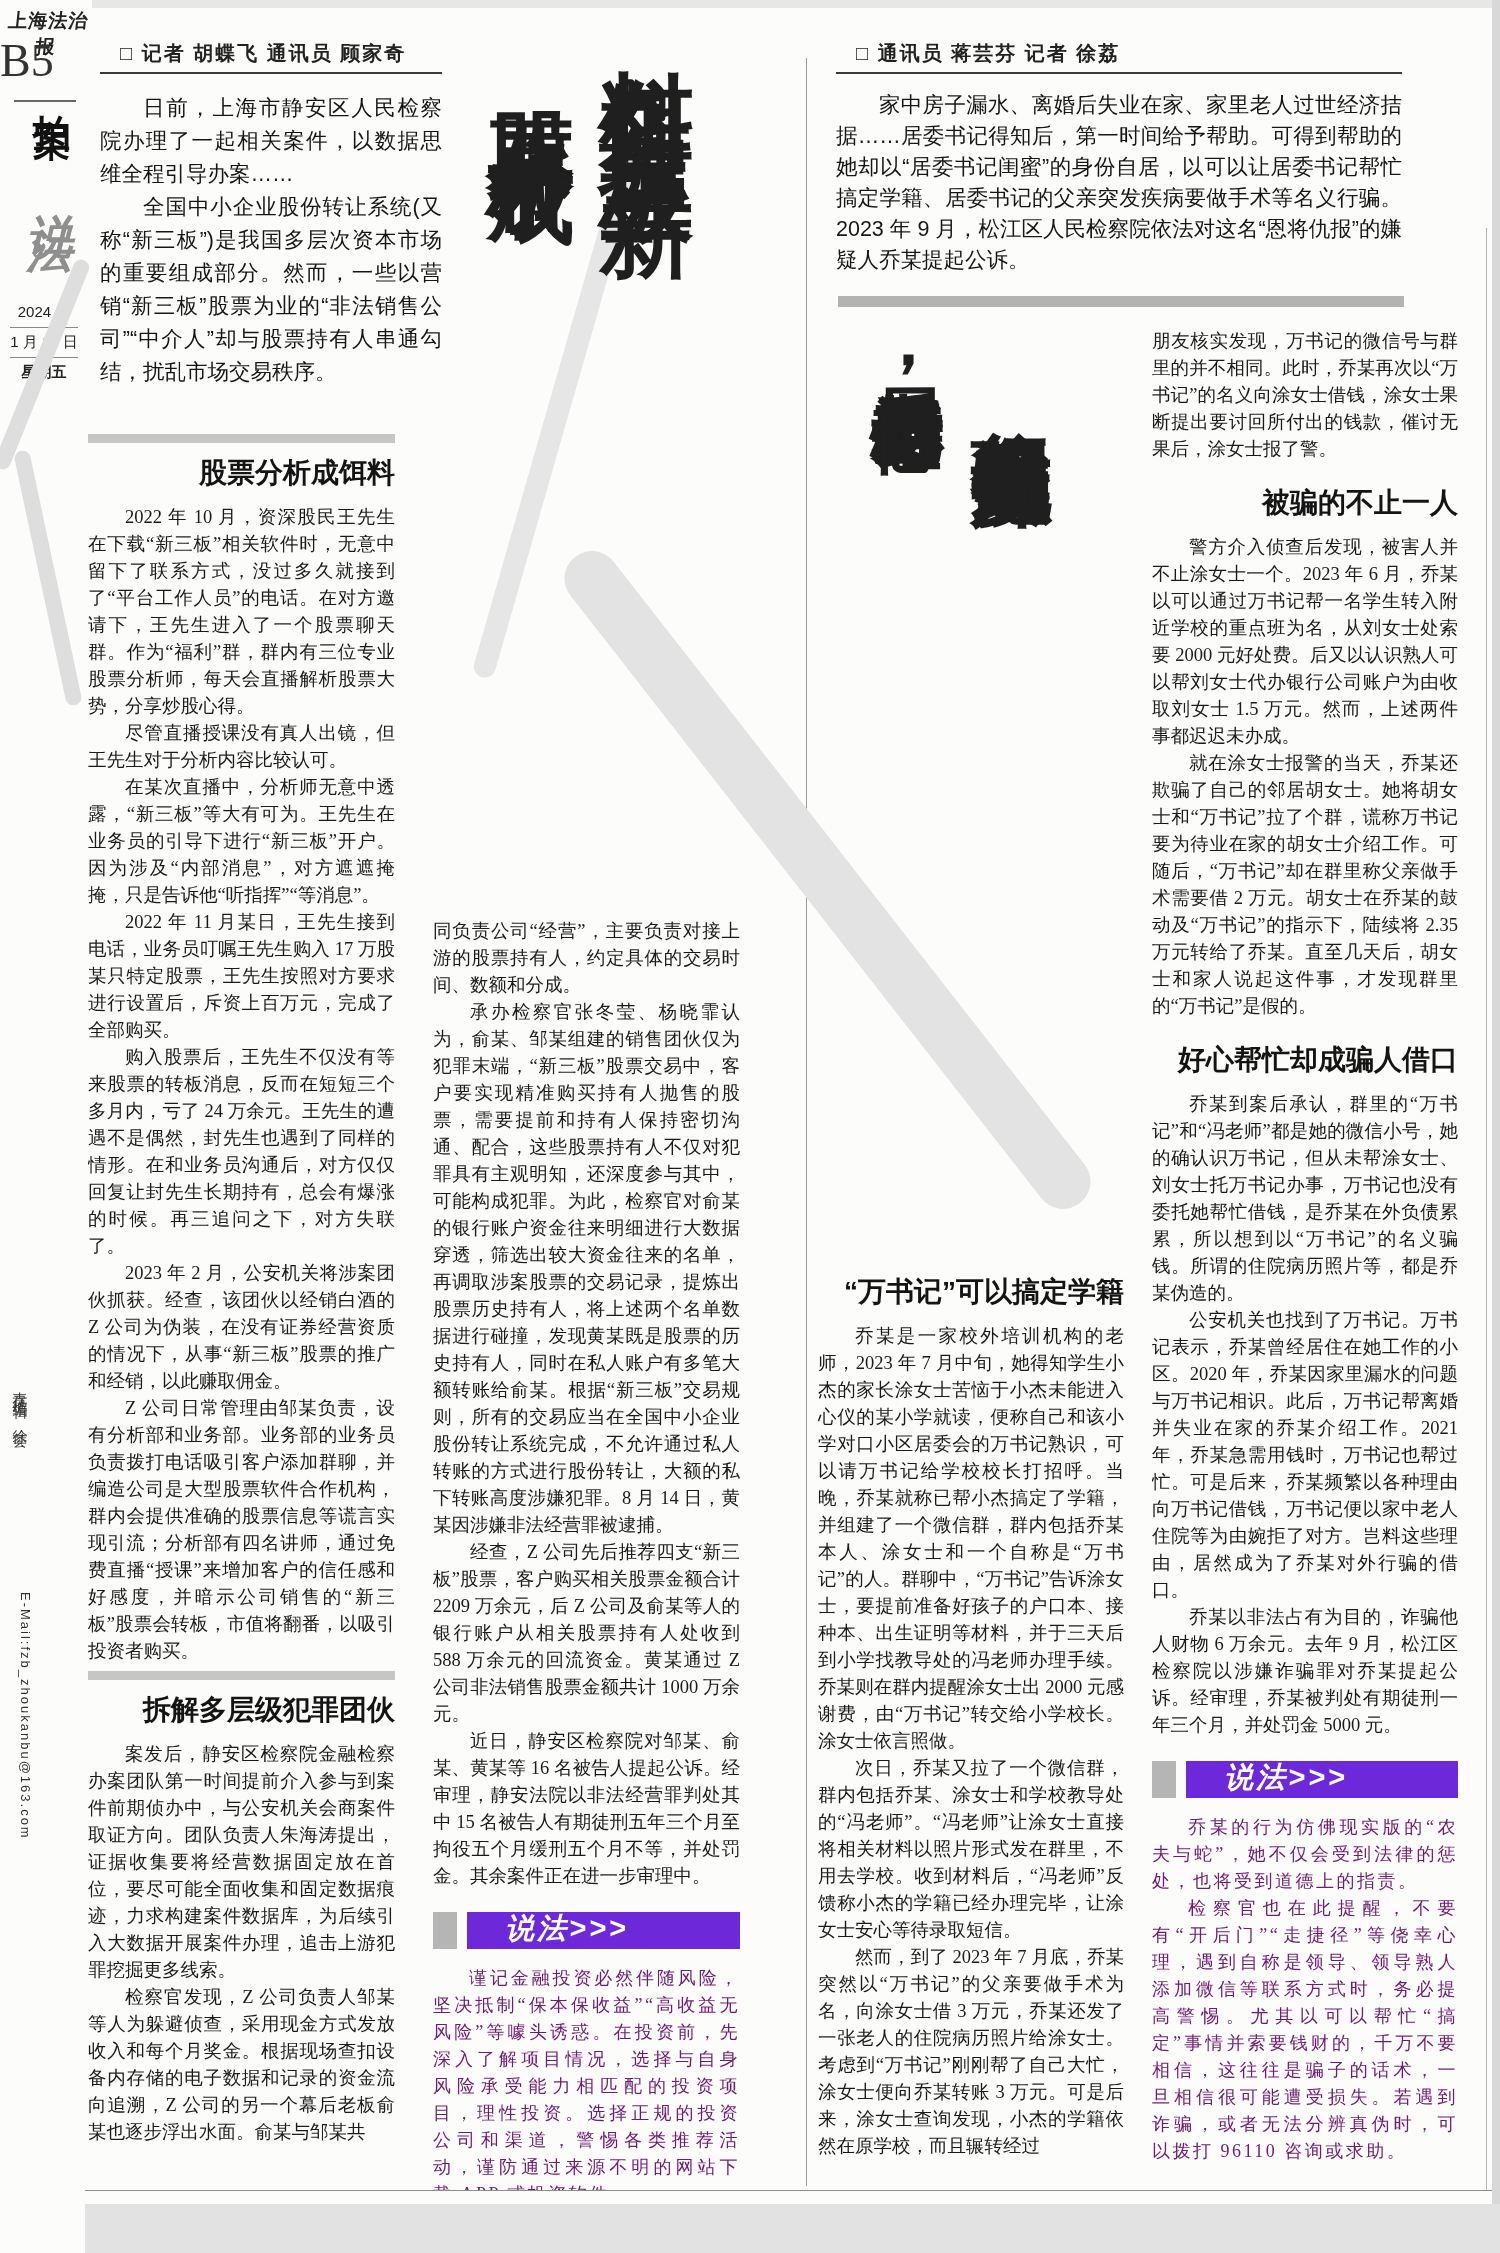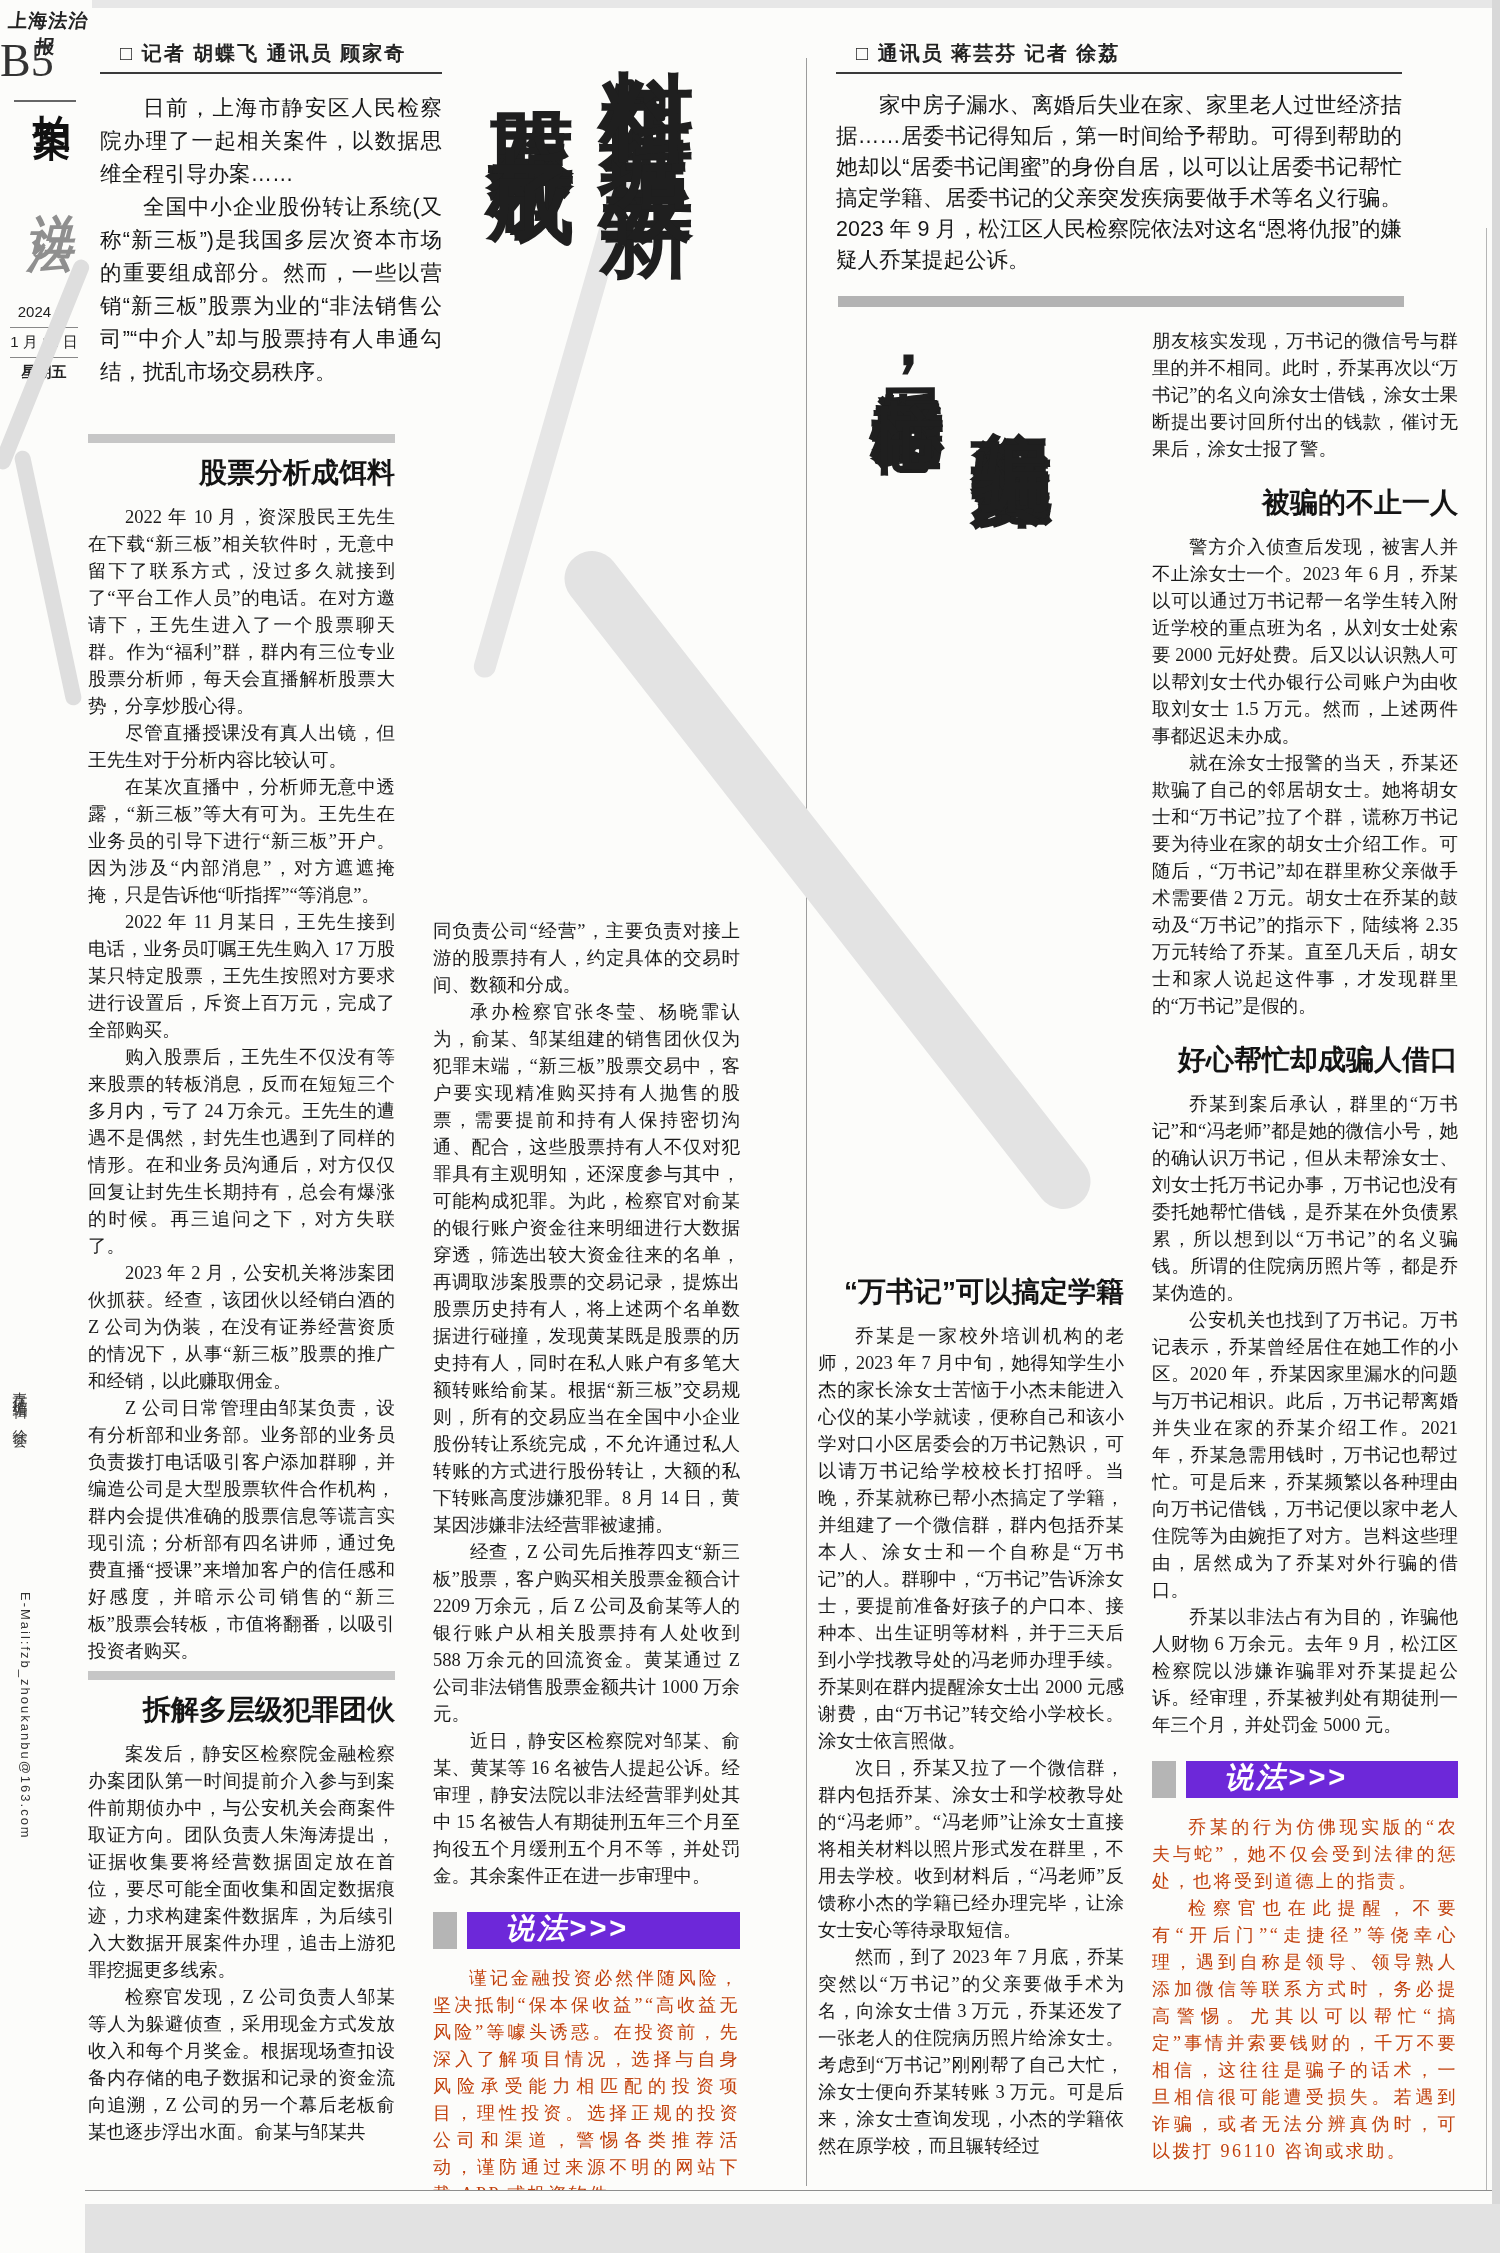--- a/index.html
+++ b/index.html
@@ -52,21 +52,21 @@
 
   
   .col{overflow:hidden;z-index:3;font-size:18.5px;line-height:27px;}
   .col-l1{left:88px;top:428px;width:307px;height:1760px;}
   .col-l2{left:433px;top:918px;width:307px;height:1272px;}
   .col-rl{left:818px;top:1276px;width:306px;height:914px;}
   .col-rr{left:1152px;top:328px;width:306px;height:1880px;}
 
   .blk-p{margin:0;text-indent:2em;text-align:justify;color:#1a1a1a;}
   .no-ind{text-indent:0;}
-  .sf-p{font-size:18px;line-height:27px;letter-spacing:2.5px;color:#c2410c;}
+  .sf-p{font-size:18px;line-height:27px;letter-spacing:2.5px;color:#701a75;}
   .h-bar{height:9px;background:#c6c6c6;margin:6px 0 16px 0;}
   .blk-h{font-family:"Liberation Sans","DejaVu Sans",sans-serif;font-size:28px;font-weight:700;
          text-align:right;margin:26px 0 18px 0;color:#141414;}
   .h-bar + .blk-h{margin-top:0;}
   .col > .blk-h:first-child{margin-top:2px;}
 
   .sf-row{display:flex;align-items:stretch;gap:10px;margin:22px 0 16px 0;}
   .sf-sq{width:24px;background:#b5b5b5;}
   .sf-bar{flex:1;background:#6d28d9;color:#ffffff;font-family:"Liberation Sans","DejaVu Sans",sans-serif;
           font-style:italic;font-weight:700;font-size:29px;padding:3px 0 7px 38px;letter-spacing:3px;}

